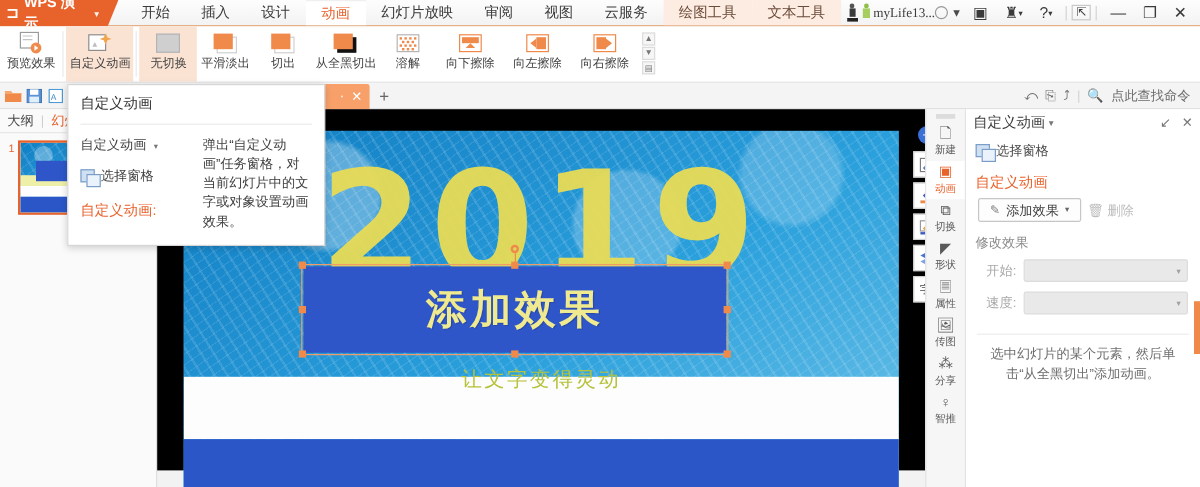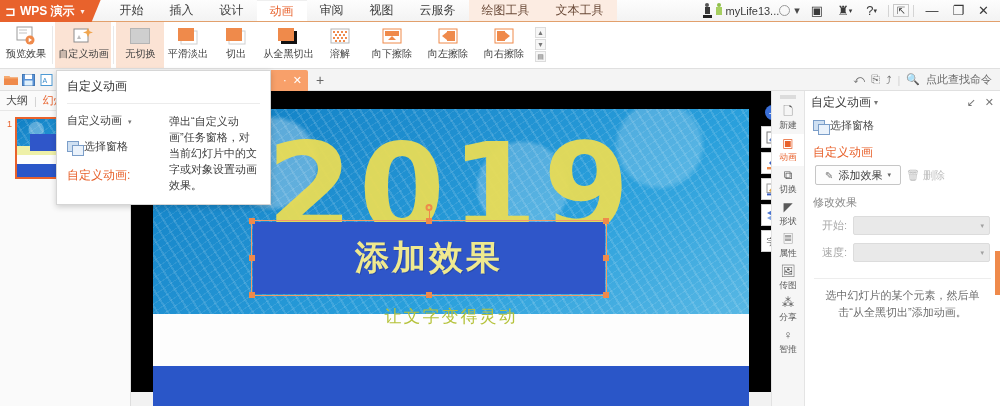--- a/index.html
+++ b/index.html
@@ -41,21 +41,21 @@
   }
   .tr-item { padding:0 4px; font-size:11px; color:#4a4a4a; display:flex; align-items:center; gap:2px;}
   .avatarwrap{ display:flex; align-items:center; gap:1px; padding-left:4px;}
   .figure { width:11px; height:15px; position:relative; }
   .figure i { position:absolute; background:#555; }
   .fg1 i:nth-child(1){ width:4px;height:4px;border-radius:50%;left:3px;top:0;}
   .fg1 i:nth-child(2){ width:5px;height:7px;left:3px;top:4px; background:#3a3a3a;}
   .fg1 i:nth-child(3){ width:9px;height:3px;left:1px;top:12px;background:#222;}
   .fg2 i:nth-child(1){ width:4px;height:4px;border-radius:50%;left:3px;top:0;background:#8fbf4a;}
   .fg2 i:nth-child(2){ width:6px;height:8px;left:2px;top:4px;background:#a6cf60;}
-  .username{ font-size:11px;color:#3c3c3c;max-width:72px;overflow:hidden;white-space:nowrap;}
+  .username{ font-size:11px;color:#3c3c3c;max-width:72px;overflow:hidden;white-space:nowrap;font-family:Liberation Serif, serif;}
   .circ { width:11px;height:11px;border-radius:50%;border:1px solid #999; display:inline-block;}
   .wbtn { padding:0 7px; font-size:13px; color:#3a3a3a; display:flex;align-items:center;}
   .vsep{ width:1px; height:12px; background:#d4d4d4; margin:0 4px; align-self:center;}
 
   
   .ribbon {
     position:absolute; left:0; top:22px; width:1000px; height:47px;
     background:#fff; border-bottom:1px solid #e0e0e0;
     display:flex; align-items:flex-start; padding-left:2px;
   }
@@ -228,20 +228,23 @@
           <span>开始</span>
         </div>
       <div class="mtab">
           <span>插入</span>
         </div>
       <div class="mtab">
           <span>设计</span>
         </div>
       <div class="mtab active">
           <span>动画</span>
+        </div>
+      <div class="mtab">
+          <span>幻灯片放映</span>
         </div>
       <div class="mtab">
           <span>审阅</span>
         </div>
       <div class="mtab">
           <span>视图</span>
         </div>
       <div class="mtab">
           <span>云服务</span>
         </div>

